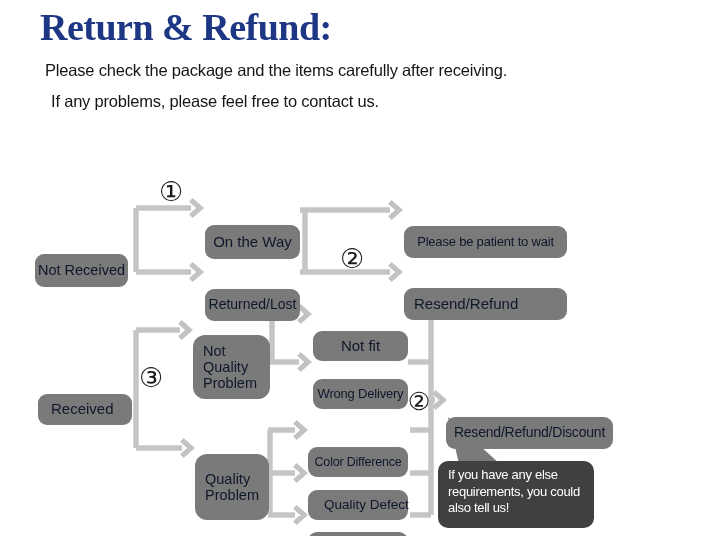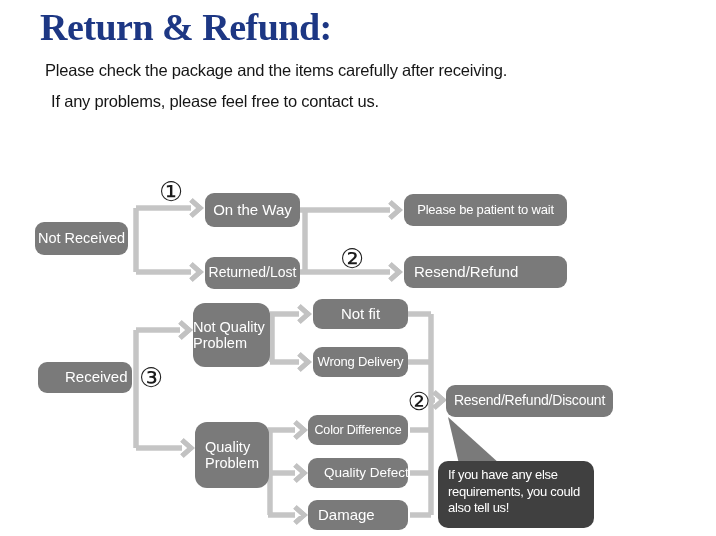--- a/index.html
+++ b/index.html
@@ -16,44 +16,44 @@
   .para{color:#161616;white-space:nowrap;letter-spacing:-0.2px;}
   .para1{left:45px;top:61px;font-size:16.5px;}
   .para2{left:51px;top:92px;font-size:16.5px;}
   .guide{left:32px;top:136px;font-size:22px;letter-spacing:-0.4px;color:#101010;white-space:nowrap;}
   svg.wires{left:0;top:0;pointer-events:none;}
   .pipe-outer{stroke:#c5c5c5;stroke-width:5;fill:none;}
   .pipe-inner{stroke:#ffffff;stroke-width:2;fill:none;}
   .chev-outer{stroke:#c2c2c2;stroke-width:5;fill:none;stroke-linejoin:miter;}
   .chev-inner{stroke:#ffffff;stroke-width:1.8;fill:none;stroke-linejoin:miter;}
   .node{
-    position:absolute;background:#7a7a7a;color:#ffffff;border-radius:9px;
+    position:absolute;background:#7a7a7a;color:#0f172a;border-radius:9px;
     display:flex;align-items:center;justify-content:center;
-    box-sizing:border-box;font-size:15px;line-height:1.12;white-space:nowrap;
+    box-sizing:border-box;font-size:15px;line-height:1.12;white-space:nowrap;margin-top:32px;
   }
   .node.leftal{justify-content:flex-start;}
   .node.big{border-radius:12px;white-space:normal;text-align:left;}
   .marker{
     position:absolute;transform:translate(-50%,-50%);
     font-family:"DejaVu Sans", sans-serif;font-size:27px;color:#1a1a1a;line-height:1;
   }
   .bubble{
     position:absolute;left:438px;top:461px;width:156px;height:67px;
     background:#404040;color:#fff;border-radius:10px;box-sizing:border-box;
     padding:6px 4px 5px 10px;font-size:13px;letter-spacing:-0.3px;line-height:1.28;
   }
   .bubble div{white-space:nowrap;}
   
   .n-not-received{left:35px;top:222px;width:93px;height:33px;font-size:14.5px;}
   .n-on-the-way{left:205px;top:193px;width:95px;height:34px;}
   .n-returned-lost{left:205px;top:257px;width:95px;height:32px;font-size:14px;}
   .n-please-wait{left:404px;top:194px;width:163px;height:32px;font-size:13px;letter-spacing:-0.2px;}
   .n-resend-refund{left:404px;top:256px;width:163px;height:32px;padding-left:10px;}
-  .n-received{left:38px;top:362px;width:94px;height:31px;padding-left:27px;}
-  .n-not-quality{left:193px;top:303px;width:77px;height:64px;font-size:14.5px;}
+  .n-received{left:38px;top:362px;width:94px;height:31px;padding-left:13px;}
+  .n-not-quality{left:193px;top:303px;width:77px;height:64px;padding-left:10px;font-size:14.5px;}
   .n-not-fit{left:313px;top:299px;width:95px;height:30px;}
   .n-wrong-delivery{left:313px;top:347px;width:95px;height:30px;font-size:13px;letter-spacing:-0.2px;}
   .n-quality-problem{left:195px;top:422px;width:74px;height:66px;padding-left:10px;font-size:14.5px;}
   .n-color-difference{left:308px;top:415px;width:100px;height:30px;font-size:12.5px;letter-spacing:-0.2px;}
   .n-quality-defect{left:308px;top:458px;width:100px;height:30px;padding-left:16px;font-size:13.5px;}
   .n-damage{left:308px;top:500px;width:100px;height:30px;padding-left:10px;}
   .n-rrd{left:446px;top:385px;width:167px;height:32px;font-size:14px;letter-spacing:-0.2px;}
   .m1{left:171px;top:191px;}
   .m2a{left:352px;top:258px;}
   .m3{left:151px;top:377px;}

